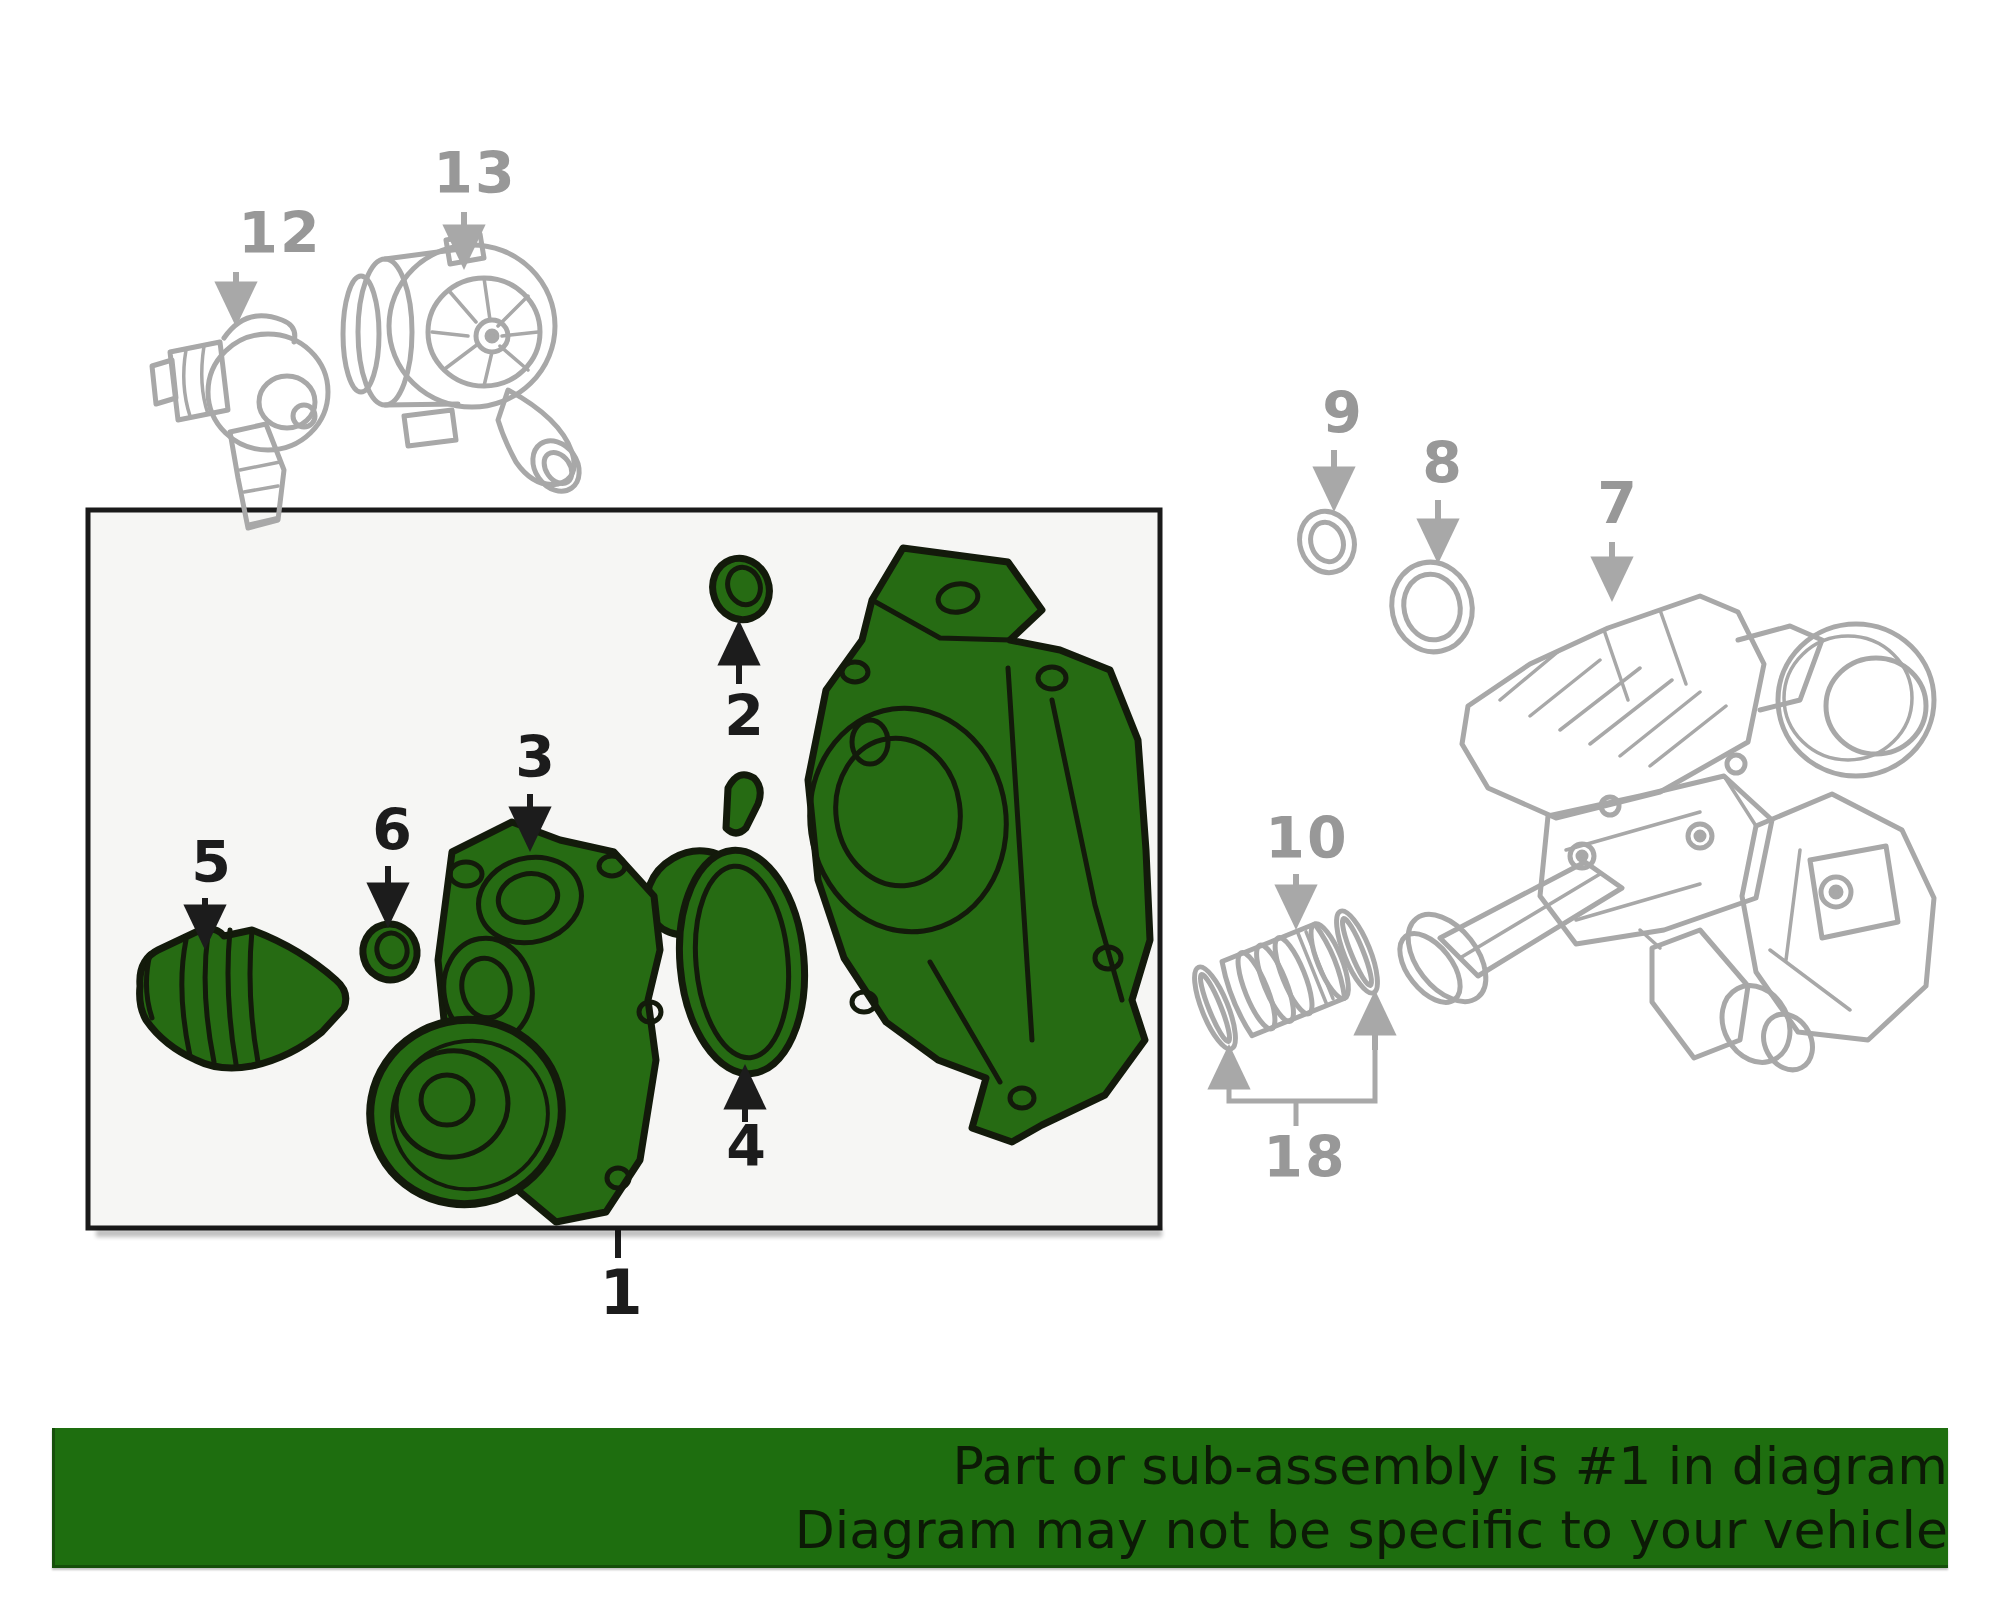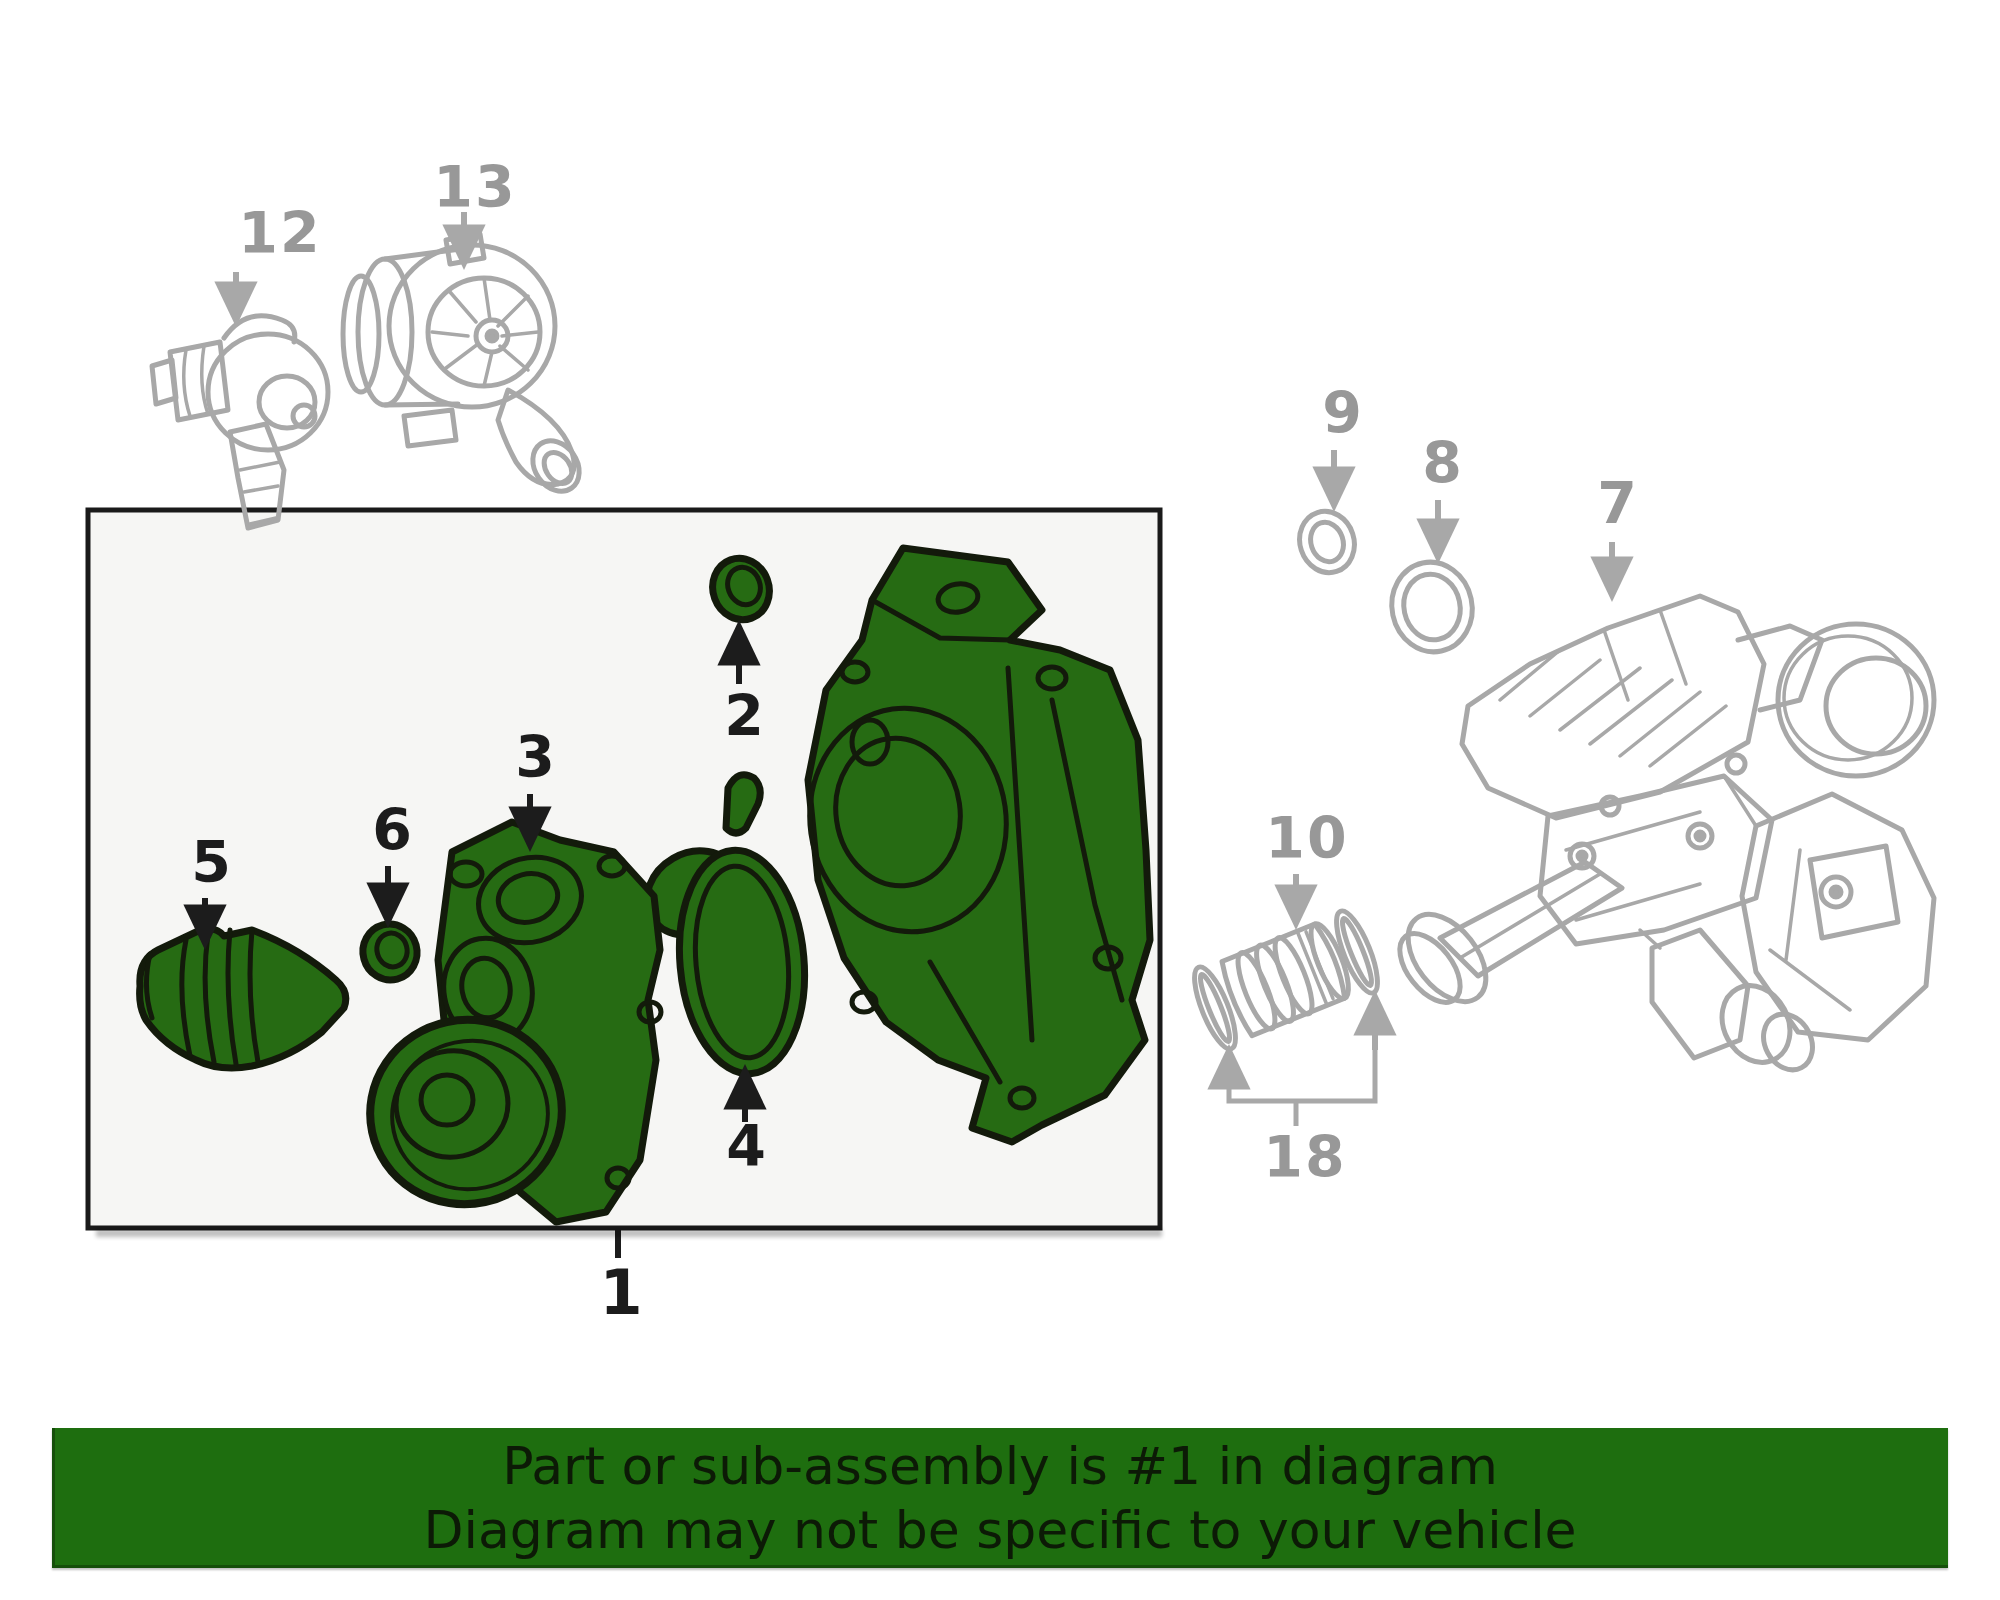--- a/index.html
+++ b/index.html
@@ -23,21 +23,21 @@
   .callout{position:absolute;transform:translate(-50%,-50%);font-weight:bold;
            font-size:57px;letter-spacing:2px;white-space:nowrap;}
   .lbl-black{color:var(--black-label);}
   .lbl-gray{color:var(--gray-label);}
   
   .parts-box-shadow{position:absolute;left:96px;top:1229px;width:1066px;height:8px;
                     background:#000;opacity:.25;filter:blur(2px);}
   
   .banner{position:absolute;left:52px;top:1428px;width:1896px;height:140px;
           background:var(--banner-bg);color:var(--banner-text);
-          display:flex;flex-direction:column;justify-content:center;align-items:center;
+          display:flex;flex-direction:column;justify-content:center;align-items:flex-end;
           font-size:52px;line-height:64px;
           box-shadow:inset 3px -3px 0 rgba(0,0,0,.28), 0 2px 2px rgba(0,0,0,.25);}
   .banner div{white-space:nowrap;}
 </style>
 </head>
 <body>
 
 <div class="canvas">
 
   <svg class="art" width="2000" height="1600" viewBox="0 0 2000 1600">
@@ -234,20 +234,20 @@
   <div class="callout lbl-black" style="left:536px;top:757px;">3</div>
   <div class="callout lbl-black" style="left:747px;top:1146px;">4</div>
   <div class="callout lbl-black" style="left:212px;top:862px;">5</div>
   <div class="callout lbl-black" style="left:393px;top:830px;">6</div>
   <div class="callout lbl-gray" style="left:1618px;top:503px;">7</div>
   <div class="callout lbl-gray" style="left:1443px;top:463px;">8</div>
   <div class="callout lbl-gray" style="left:1343px;top:413px;">9</div>
   <div class="callout lbl-gray" style="left:1307px;top:838px;text-align:center;">10</div>
   <div class="callout lbl-gray" style="left:1305px;top:1157px;">18</div>
   <div class="callout lbl-gray" style="left:240px;top:233px;margin-left:40px;">12</div>
-  <div class="callout lbl-gray" style="left:475px;top:187px;">13</div>
+  <div class="callout lbl-gray" style="left:475px;top:173px;">13</div>
 
   <div class="banner">
     <div>Part or sub-assembly is #1 in diagram</div>
     <div>Diagram may not be specific to your vehicle</div>
   </div>
 
 </div>
 
 </body></html>

